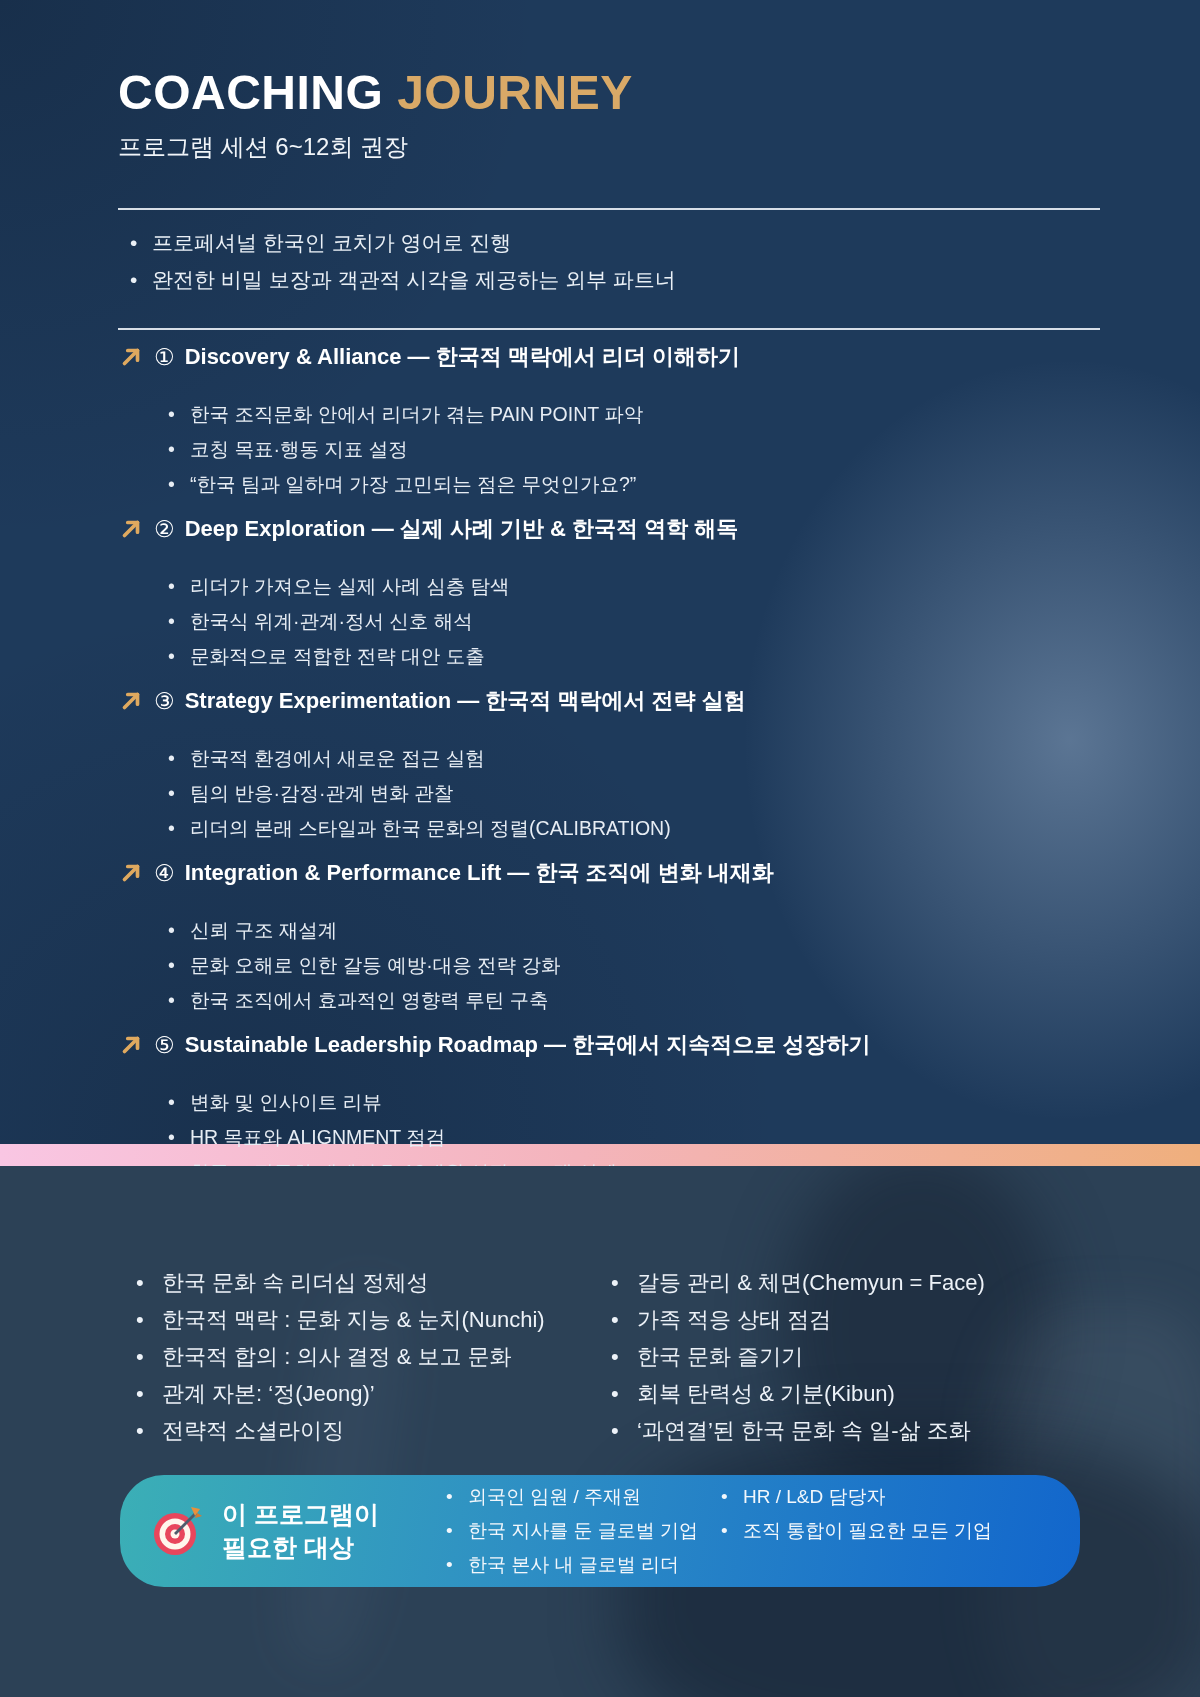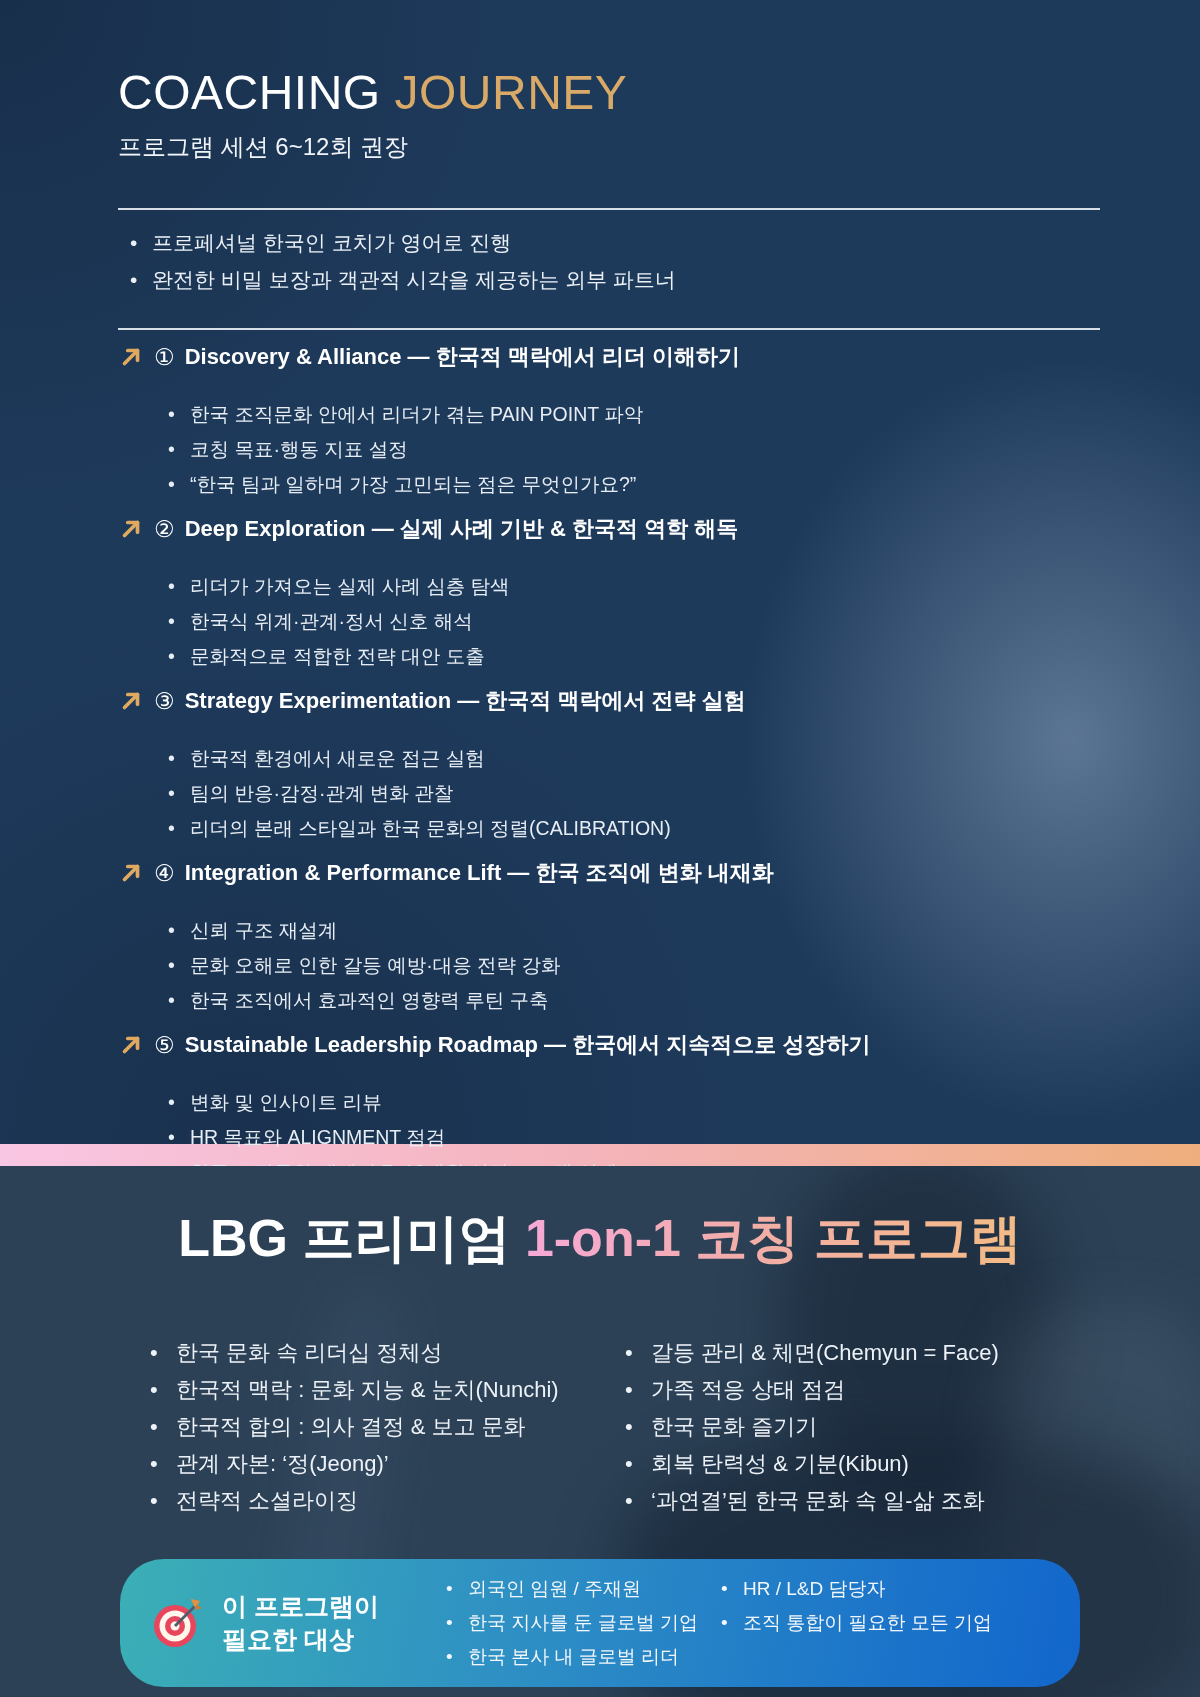--- a/index.html
+++ b/index.html
@@ -11,21 +11,21 @@
   
   .journey-panel{
     position:relative;height:1144px;box-sizing:border-box;
     padding:66px 100px 0 118px;
     background:
       radial-gradient(ellipse 480px 560px at 1070px 740px, rgba(176,199,226,0.42), rgba(176,199,226,0) 68%),
       radial-gradient(circle 900px at 0% 0%, rgba(10,22,38,0.30), rgba(10,22,38,0) 60%),
       radial-gradient(circle 900px at 20% 100%, rgba(10,22,38,0.25), rgba(10,22,38,0) 60%),
       #1E3A5B;
   }
-  .main-title{margin:0;font-size:48px;line-height:54px;font-weight:400;color:#FFFFFF;letter-spacing:0.5px;}
+  .main-title{margin:0;font-size:48px;line-height:54px;font-weight:700;color:#FFFFFF;letter-spacing:0.5px;}
   .main-title .accent{color:#D9A967;}
   .subtitle{margin-top:12px;font-size:24px;line-height:30px;color:#F1F5F9;font-weight:500;}
   .rule{border:none;border-top:2px solid rgba(231,237,243,0.92);margin:46px 0 0 0;}
   .rule.second{margin-top:30px;}
   ul.dot-list{list-style:none;margin:14px 0 0 0;padding:0;}
   ul.dot-list li{position:relative;padding-left:34px;font-size:21px;line-height:37px;color:#EAF0F6;}
   ul.dot-list li::before{content:"•";position:absolute;left:12px;color:#EAF0F6;}
   .sections{margin-top:10px;}
   .section{margin-top:12px;}
   .section-header{display:flex;align-items:center;gap:10px;font-size:22px;line-height:30px;font-weight:bold;color:#FFFFFF;}
@@ -49,26 +49,26 @@
   .program-title{position:relative;margin:0;text-align:center;font-size:52px;line-height:56px;font-weight:800;color:#FFFFFF;}
   .program-title .grad{
     background:linear-gradient(90deg,#F6A9D6 0%,#F2ADA8 45%,#F4BB85 100%);
     -webkit-background-clip:text;background-clip:text;
     -webkit-text-fill-color:transparent;color:transparent;
   }
   .program-cols{position:relative;display:flex;margin-top:52px;padding-left:130px;padding-right:100px;}
   .program-col{box-sizing:border-box;}
   .program-col.left{width:475px;flex:0 0 auto;}
   .program-col.right{flex:1;}
-  .program-col ul{list-style:none;margin:16px;padding:0;}
+  .program-col ul{list-style:none;margin:2px;padding:0;}
   .program-col ul li{position:relative;padding-left:30px;font-size:22px;line-height:37px;color:#EDF2F8;}
   .program-col ul li::before{content:"•";position:absolute;left:4px;color:#EDF2F8;}
   
   .target-box{
-    position:relative;margin:24px auto 0 auto;width:960px;height:128px;box-sizing:border-box;
+    position:relative;margin:24px auto 0 auto;width:960px;height:112px;box-sizing:border-box;
     border-radius:44px;display:flex;align-items:center;padding:0 30px;
     background:linear-gradient(100deg,#3BAFB6 0%,#2E8FC4 42%,#1266CC 100%);
   }
   .target-ic{flex:0 0 auto;display:inline-flex;}
   .target-label{margin-left:18px;width:200px;font-size:25px;line-height:33px;font-weight:bold;color:#FFFFFF;}
   .box-cols{display:flex;align-items:flex-start;margin-left:20px;}
   .box-col ul{list-style:none;margin:0;padding:0;}
   .box-col.c1{width:275px;}
   .box-col ul li{position:relative;padding-left:26px;font-size:19px;line-height:34px;color:#F2F7FC;}
   .box-col ul li::before{content:"•";position:absolute;left:4px;color:#F2F7FC;}
@@ -187,21 +187,20 @@
   </div>
 
   <div class="gradient-band"></div>
 
   <div class="program-panel">
     <div class="ph ph-head"></div>
     <div class="ph ph-shirt"></div>
     <div class="ph ph-tie"></div>
     <div class="ph ph-body"></div>
 
-    <h2 class="program-title"><span>LBG 프리미엄 </span><span class="grad">1-on-1 코칭 프로그램</span></h2>
 
     <div class="program-cols">
       <div class="program-col left">
         <ul>
           <li>한국 문화 속 리더십 정체성</li>
           <li>한국적 맥락 : 문화 지능 &amp; 눈치(Nunchi)</li>
           <li>한국적 합의 : 의사 결정 &amp; 보고 문화</li>
           <li>관계 자본: ‘정(Jeong)’</li>
           <li>전략적 소셜라이징</li>
         </ul>

